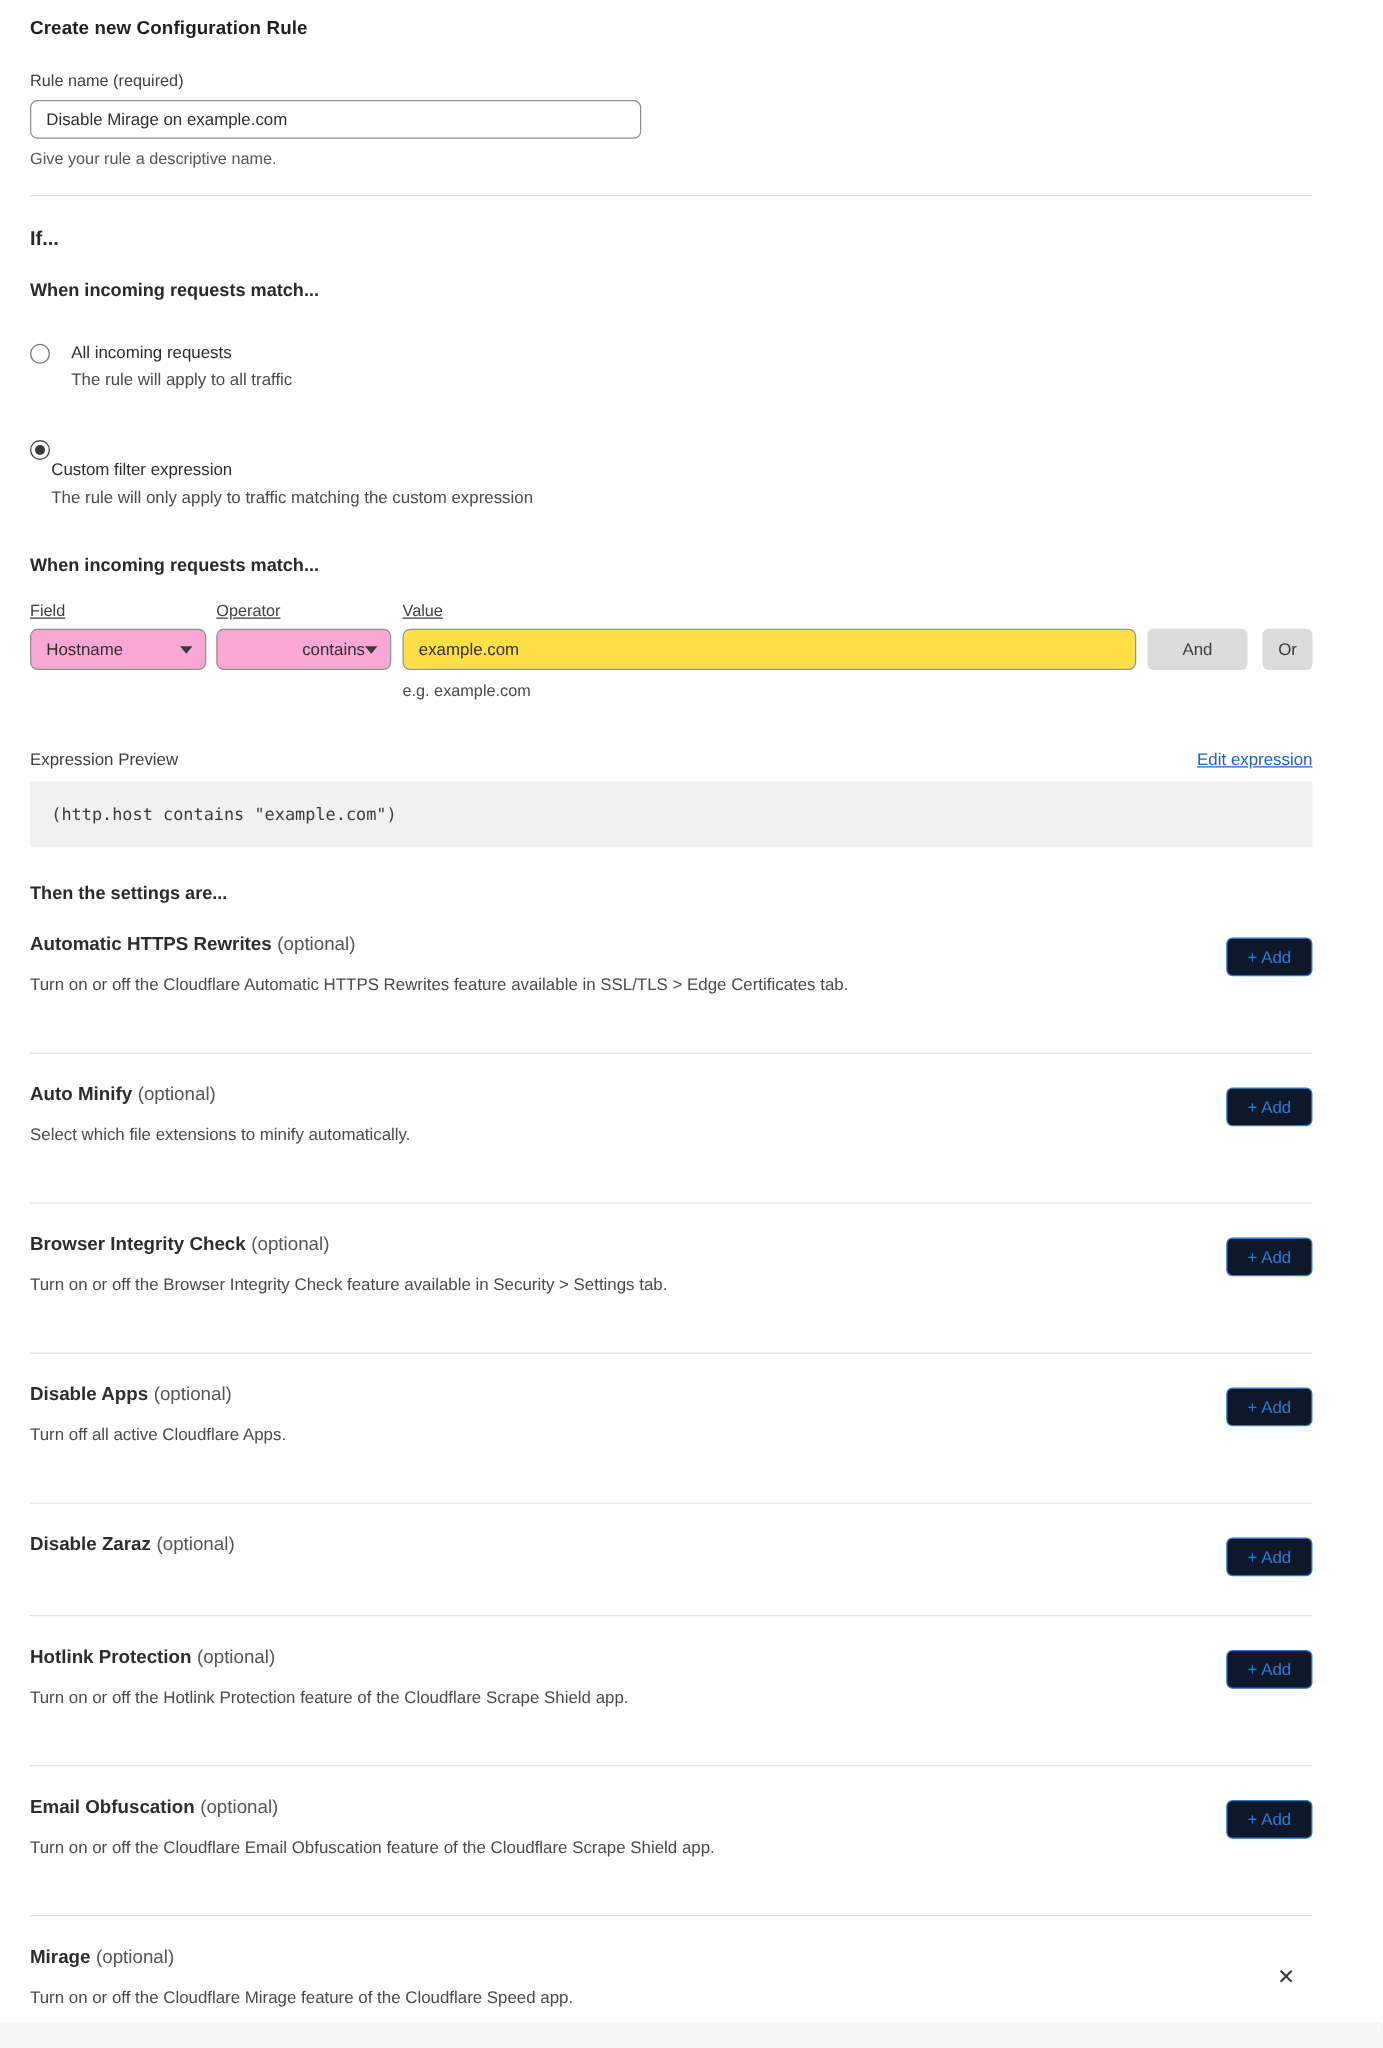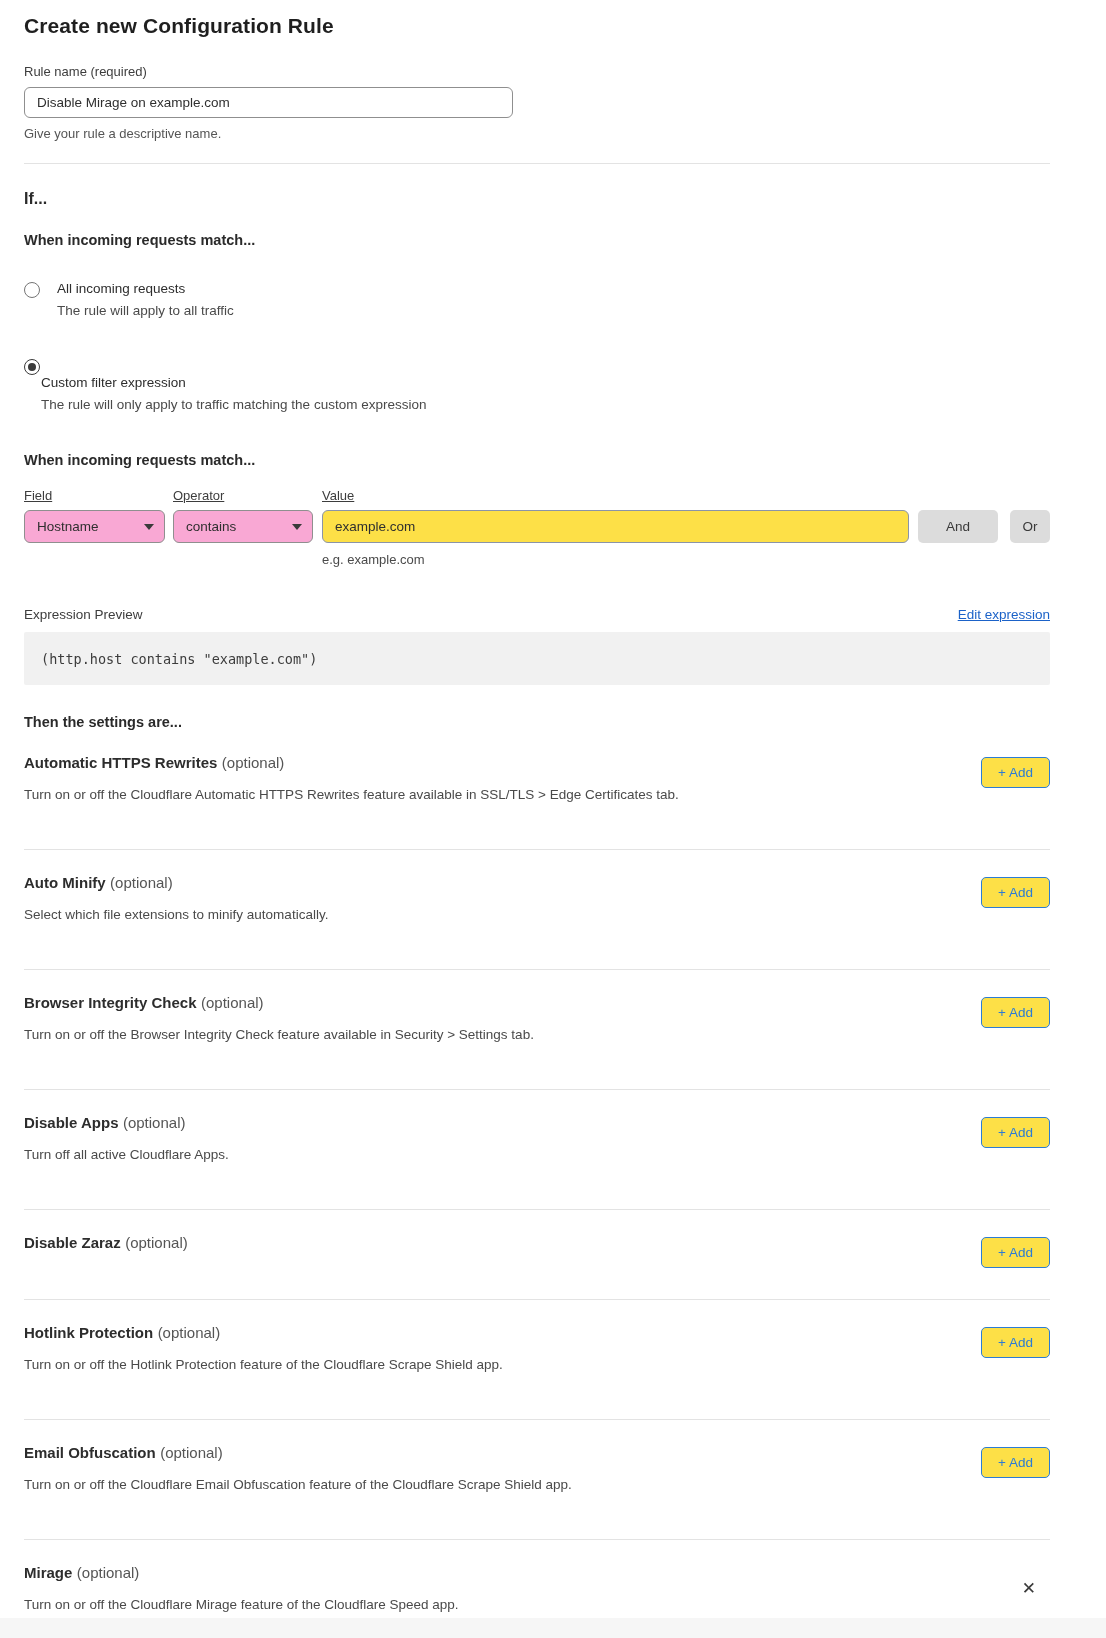--- a/index.html
+++ b/index.html
@@ -6,21 +6,21 @@
   html, body { background: #fff; }
   body {
     width: 1106px; height: 1638px;
     font-family: "Liberation Sans", sans-serif;
     color: #363636;
     position: relative;
     overflow: hidden;
   }
   .content { padding: 0 56px 0 24px; }
 
-  .page-title { font-size: 21px; font-weight: 700; color: #1f1f1f; padding-top: 14px; letter-spacing: .1px; }
+  .page-title { font-size: 15px; font-weight: 700; color: #1f1f1f; padding-top: 14px; letter-spacing: .1px; }
 
   .field-label { font-size: 13px; color: #3d3d3d; margin-top: 26px; }
   .rule-name-input {
     margin-top: 8px; width: 489px; height: 31px;
     border: 1px solid #8f8f8f; border-radius: 6px;
     padding: 0 12px; font-size: 13.5px; color: #2f2f2f;
     font-family: "Liberation Sans", sans-serif;
     display: block; background: #fff; outline: none;
   }
   .helper-text { margin-top: 8px; font-size: 13px; color: #555; }
@@ -49,21 +49,21 @@
   .builder-heading { margin-top: 40px; font-size: 14.5px; font-weight: 700; color: #2a2a2a; }
   .builder-labels { display: flex; margin-top: 20px; font-size: 13px; color: #3d3d3d; text-decoration: underline; }
   .builder-labels .lbl-field { width: 149px; }
   .builder-labels .lbl-operator { width: 149px; }
   .builder-row { display: flex; margin-top: 7px; align-items: stretch; height: 33px; }
   .select-box {
     width: 141px; margin-right: 8px; border: 1px solid #8f8f8f; border-radius: 6px;
     display: flex; align-items: center; justify-content: space-between;
     padding: 0 10px 0 12px; font-size: 13.5px; color: #2f2f2f; background: #f9a8d4; cursor: pointer;
   }
-  .select-box:nth-child(2) { width: 140px; margin-right: 9px; }
+  .select-box:nth-child(2) { width: 140px; margin-right: 9px; justify-content: flex-end; }
   .chevron { width: 0; height: 0; border-left: 5px solid transparent; border-right: 5px solid transparent; border-top: 6px solid #3a3a3a; }
   .value-input {
     flex: 1; margin-right: 9px; border: 1px solid #8a94a8; border-radius: 6px;
     background: #fde047; padding: 0 12px; font-size: 13.5px; color: #2f2f2f;
     font-family: "Liberation Sans", sans-serif; outline: none;
   }
   .gray-btn {
     border: none; background: #dcdcdc; border-radius: 5px; color: #3a3a3a;
     font-size: 13.5px; font-family: "Liberation Sans", sans-serif; cursor: pointer;
   }
@@ -81,21 +81,21 @@
   }
 
   .settings-heading { margin-top: 29px; font-size: 14.5px; font-weight: 700; color: #2a2a2a; }
 
   .setting { position: relative; padding: 24px 0 47px; border-bottom: 1px solid #e3e3e3; }
   .setting-name { font-size: 15px; font-weight: 700; color: #2d2d2d; display: inline; }
   .setting-optional { font-size: 15px; font-weight: 400; color: #555; display: inline; }
   .setting-desc { margin-top: 15px; font-size: 13.5px; color: #4a4a4a; }
   .add-btn {
     position: absolute; right: 0; top: 27px;
-    width: 69px; height: 31px; background: #fde047;
+    width: 69px; height: 31px; background: #0f172a;
     border: 1px solid #2c7cd4; border-radius: 5px;
     color: #2c7cd4; font-size: 13.5px; font-family: "Liberation Sans", sans-serif; cursor: pointer;
   }
   .setting.last { border-bottom: none; padding-bottom: 0; }
   .close-icon {
     position: absolute; right: 14px; top: 40px;
     font-size: 17px; color: #3a3a3a; line-height: 1; cursor: pointer; font-weight: 400;
   }
   .toggle {
     margin-top: 15px; width: 49px; height: 26px; border-radius: 14px;

